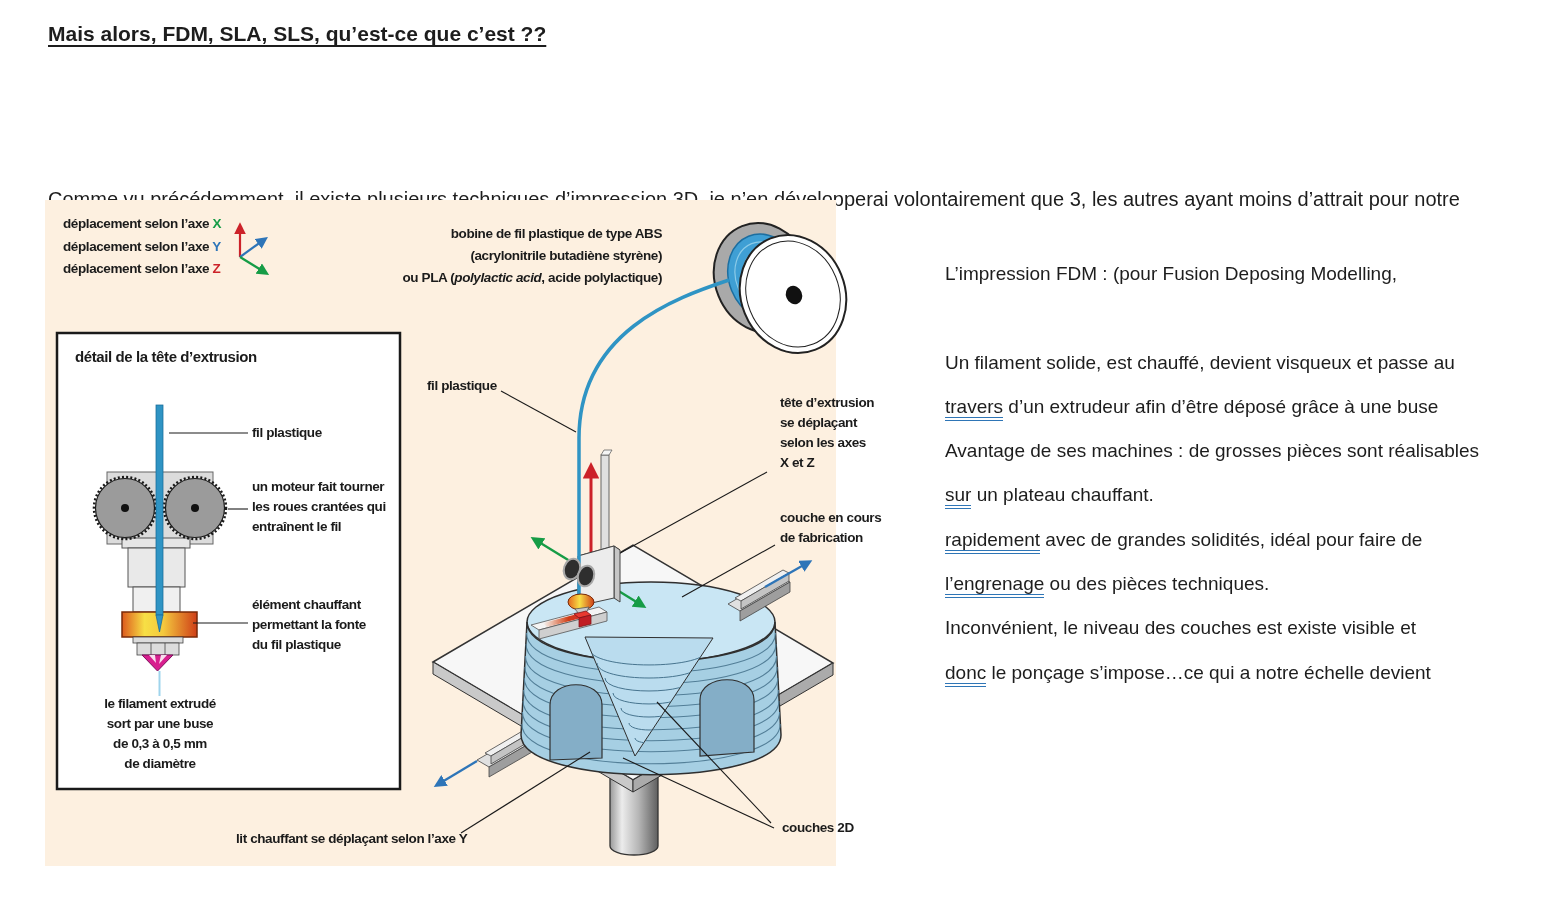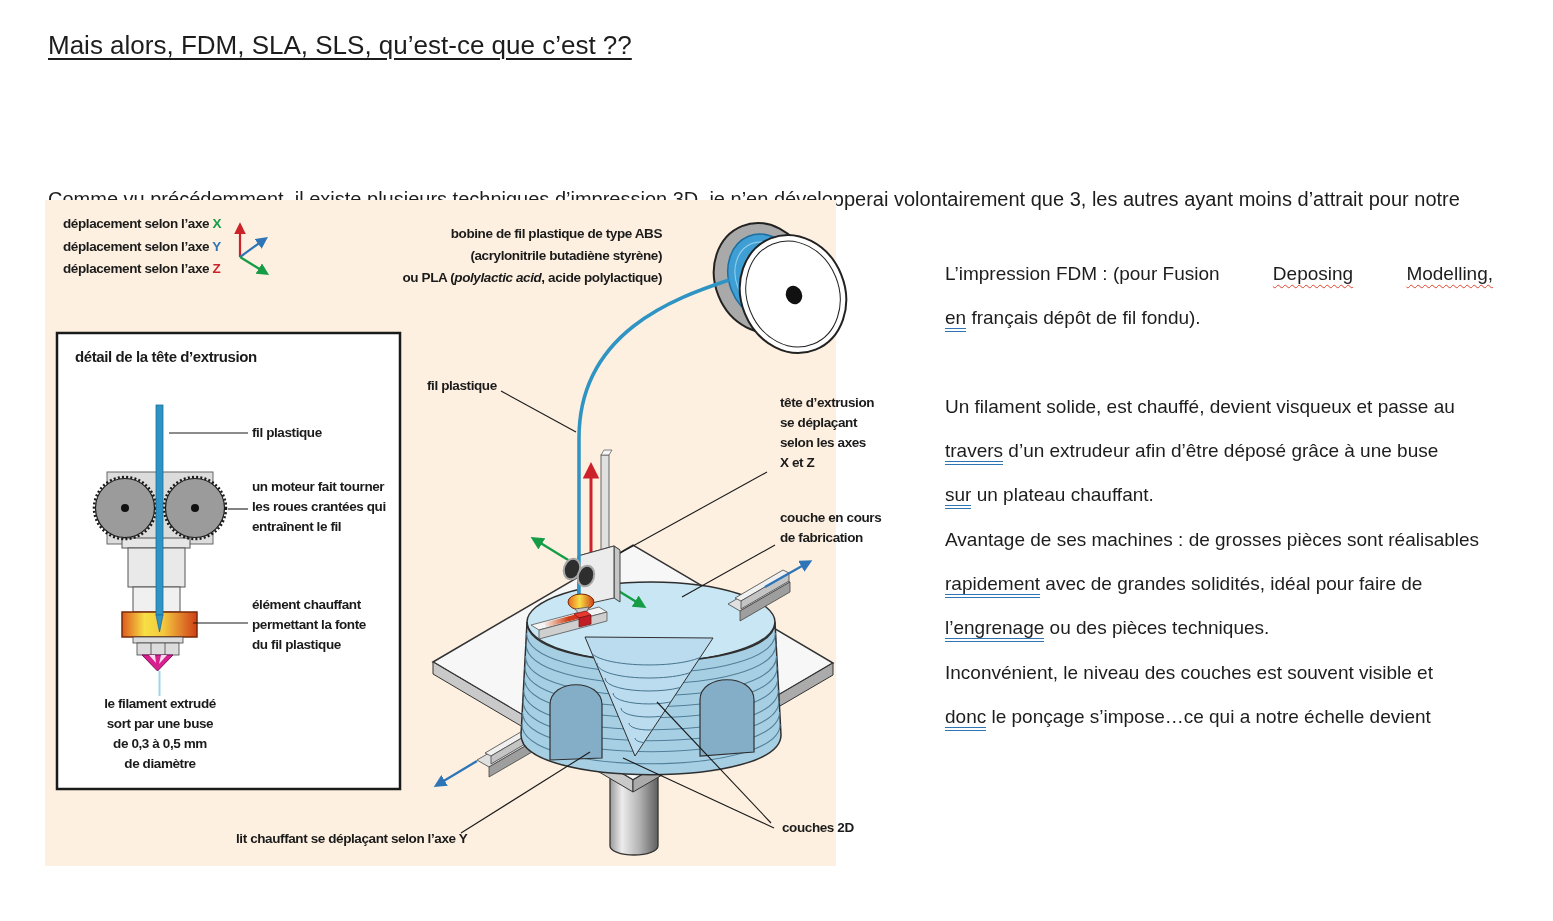--- a/index.html
+++ b/index.html
@@ -1,29 +1,29 @@
 <!DOCTYPE html>
 <html><head>
 <meta charset="utf-8">
 <style>
   html,body{margin:0;padding:0;background:#ffffff;}
   body{font-family:"Liberation Sans",sans-serif;color:#1d1d1d;}
   .page{position:relative;width:1553px;height:921px;background:#fff;overflow:hidden;}
 
   
-  .doc-title{position:absolute;left:48px;top:30px;font-size:26px;font-weight:normal;
+  .doc-title{position:absolute;left:48px;top:22px;font-size:21px;font-weight:bold;
     text-decoration:underline;text-decoration-thickness:2px;text-underline-offset:4px;white-space:pre;}
   .intro{position:absolute;left:48px;top:92px;font-size:20px;line-height:43px;white-space:pre;}
 
   
   .fdm-col{position:absolute;left:945px;top:252px;width:590px;font-size:19px;}
   .tline{height:44.3px;line-height:44.3px;white-space:pre;}
   .b{font-weight:normal;text-align:center;}
-  .sp{text-decoration:underline;text-decoration-style:wavy;text-decoration-color:#e0442e;
-      text-decoration-thickness:1px;text-underline-offset:4px;margin-left:48px;}
+  .sp{text-decoration-style:wavy;text-decoration-color:#e0442e;
+      text-decoration-thickness:1px;text-underline-offset:4px;}
   .gr{border-bottom:4px double #2e75b6;}
 
   
   .panel{position:absolute;left:45px;top:200px;width:791px;height:666px;background:#fdf0e0;}
   svg text{fill:#1b1b1b;}
   .dlabel{font-family:"Liberation Sans",sans-serif;font-size:13.5px;font-weight:bold;letter-spacing:-0.4px;}
   .dtitle{font-family:"Liberation Sans",sans-serif;font-size:15px;font-weight:bold;letter-spacing:-0.4px;}
   .it{font-style:italic;}
   .ptr{stroke:#1a1a1a;stroke-width:1.1;fill:none;}
 </style>
@@ -238,25 +238,24 @@
       <text class="dlabel" x="115" y="508" text-anchor="middle">le filament extrudé</text>
       <text class="dlabel" x="115" y="528" text-anchor="middle">sort par une buse</text>
       <text class="dlabel" x="115" y="548" text-anchor="middle">de 0,3 à 0,5 mm</text>
       <text class="dlabel" x="115" y="568" text-anchor="middle">de diamètre</text>
     </g>
   </svg>
   </div>
 
   <div class="fdm-col">
     <div class="tline"><span class="b">L’impression FDM :</span><span> (pour Fusion </span><span class="sp">Deposing</span><span> </span><span class="sp">Modelling,</span></div>
-    <div class="tline"><span class="gr">en</span><span> français dépôt de fil fondu).</span></div>
     <div class="tline"></div>
     <div class="tline"><span>Un filament solide, est chauffé, devient visqueux et passe au</span></div>
     <div class="tline"><span class="gr">travers</span><span> d’un extrudeur afin d’être déposé grâce à une buse</span></div>
+    <div class="tline"><span>Avantage de ses machines : de grosses pièces sont réalisables</span></div>
     <div class="tline"><span class="gr">sur</span><span> un plateau chauffant.</span></div>
-    <div class="tline"><span>Avantage de ses machines : de grosses pièces sont réalisables</span></div>
     <div class="tline"><span class="gr">rapidement</span><span> avec de grandes solidités, idéal pour faire de</span></div>
     <div class="tline"><span class="gr">l’engrenage</span><span> ou des pièces techniques.</span></div>
-    <div class="tline"><span>Inconvénient, le niveau des couches est souvent visible et</span></div>
+    <div class="tline"><span>Inconvénient, le niveau des couches est existe visible et</span></div>
     <div class="tline"><span class="gr">donc</span><span> le ponçage s’impose…ce qui a notre échelle devient</span></div>
   </div>
 
 </div>
 
 </body></html>

